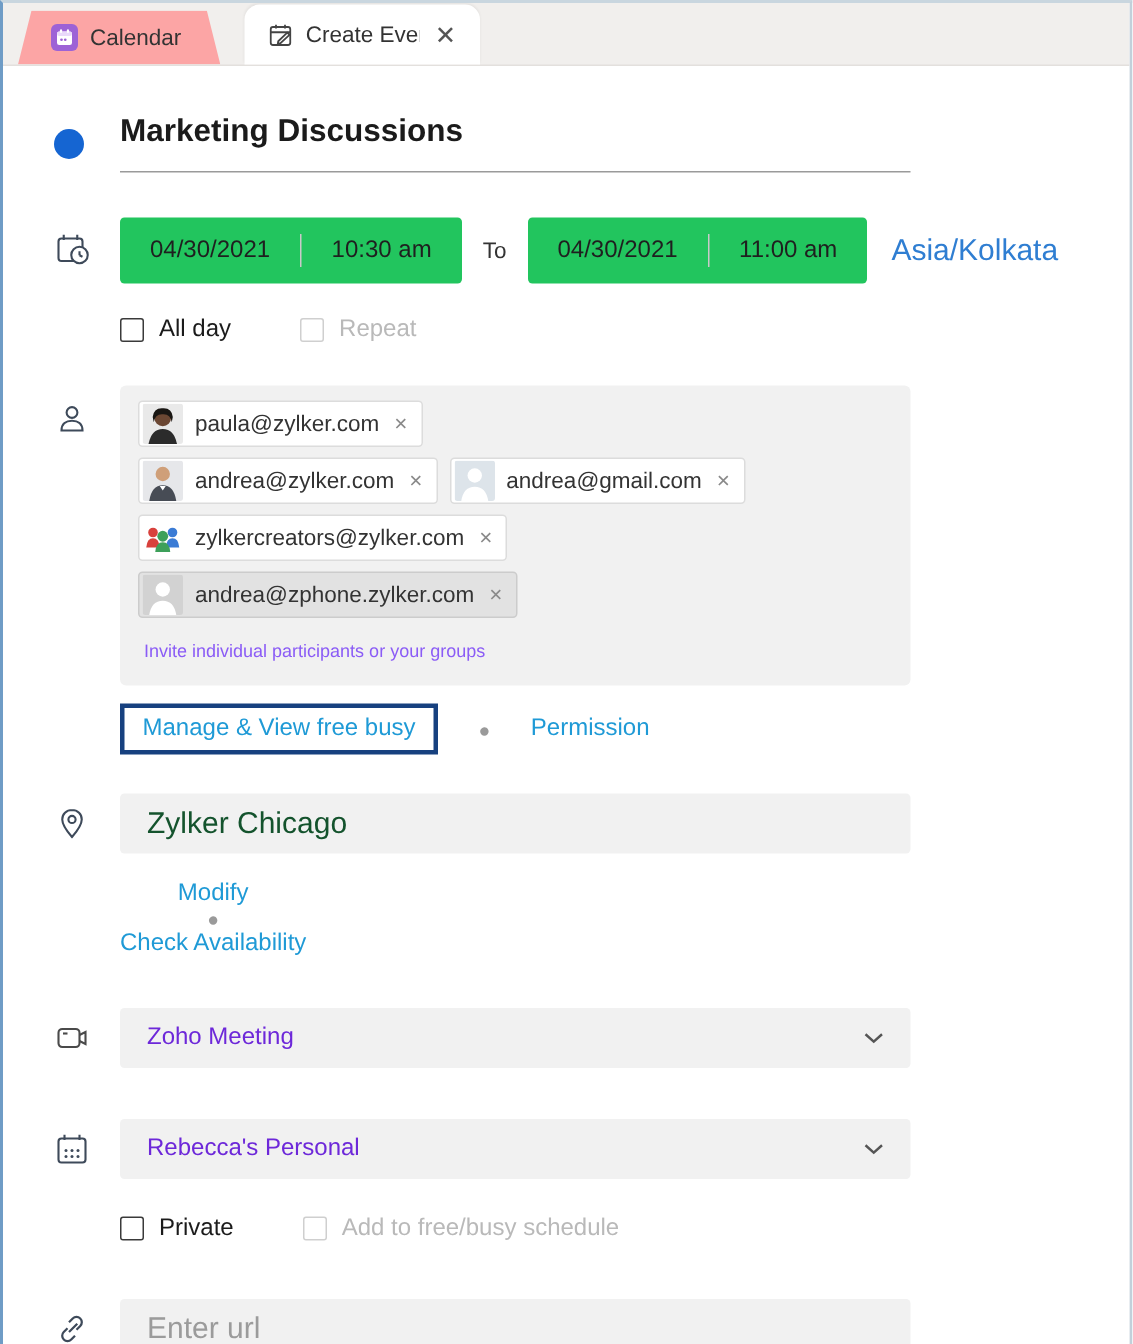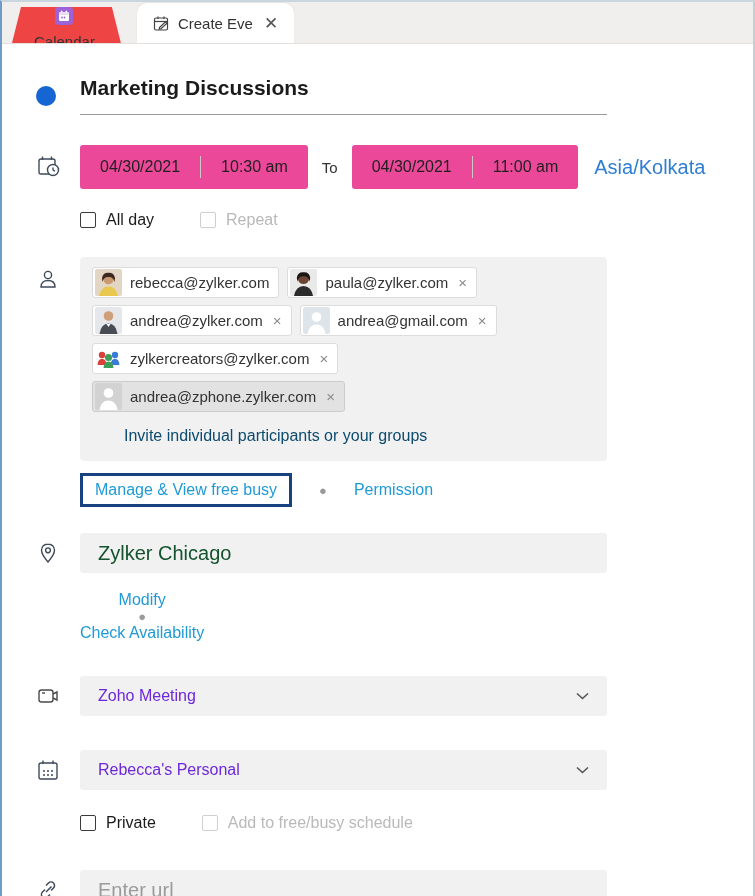--- a/index.html
+++ b/index.html
@@ -5,60 +5,60 @@
   * { margin:0; padding:0; box-sizing:border-box; }
   html,body { width:755px; height:896px; font-family:"Liberation Sans", sans-serif; background:#fff; }
   .window {
     width:755px; height:896px; position:relative; background:#fff;
     border-top:2px solid #c9d6df; border-right:2px solid #c2d0da; border-left:2px solid #6f9cc6;
     display:flex; flex-direction:column; overflow:hidden;
   }
   
   .tabbar { height:42px; background:#f1efed; border-bottom:1px solid #e3e0dd; display:flex; align-items:flex-end; flex-shrink:0; }
   .tab { display:flex; align-items:center; gap:8px; font-size:15px; color:#333; cursor:pointer; }
-  .tab.inactive { height:36px; padding:0 26px 0 22px; background:#ef4444; border-radius:9px 9px 0 0; clip-path:polygon(9px 0, calc(100% - 9px) 0, 100% 100%, 0 100%); margin-left:10px;flex-direction:column; }
+  .tab.inactive { height:36px; padding:0 26px 0 22px; background:#fca5a5; border-radius:9px 9px 0 0; clip-path:polygon(9px 0, calc(100% - 9px) 0, 100% 100%, 0 100%); margin-left:10px; }
   .tab.active { height:40px; padding:0 14px 0 16px; background:#ffffff; border-radius:10px 10px 0 0; box-shadow:0 -1px 2px rgba(0,0,0,0.06); margin-left:16px; position:relative; }
   .tab-label { white-space:nowrap; }
   .tab.active .tab-label { max-width:76px; overflow:hidden; }
   .appicon { width:18px; height:18px; background:#9d62d6; border-radius:4px; display:flex; align-items:center; justify-content:center; flex-shrink:0; }
   .tab-close { font-size:17px; color:#555; line-height:1; padding:2px; cursor:pointer; }
   
   .content { flex:1; background:#fff; padding:32px 0 0 28px; position:relative; }
   .row { display:flex; align-items:flex-start; }
   .iconcell { width:50px; flex-shrink:0; display:flex; justify-content:flex-start; padding-left:6px; }
   .maincol { width:527px; }
   
   .title-row { display:flex; align-items:center; margin-bottom:0; }
   .color-dot { width:20px; height:20px; border-radius:50%; background:#1565d2; margin-left:6px; }
   .event-title { font-size:21px; font-weight:700; color:#1b1b1b; padding-bottom:14px; width:527px; border-bottom:1px solid #9a9a9a; }
   .title-wrap { margin-left:24px; }
   
   .dt-row { margin-top:30px; align-items:center; }
-  .dt-box { display:flex; align-items:center; background:#ec4899; border-radius:3px; height:44px; }
+  .dt-box { display:flex; align-items:center; background:#22c55e; border-radius:3px; height:44px; }
   .dt-part { font-size:16px; color:#1f1f1f; padding:0 20px; white-space:nowrap; cursor:pointer; }
   .dt-div { width:1px; height:22px; background:#c9c9c9; }
   .to-label { font-size:15px; color:#333; margin:0 14px; }
   .tz-link { font-size:20px; color:#2f7ed2; margin-left:16px; cursor:pointer; white-space:nowrap; }
   
   .cb-row { margin-top:22px; display:flex; align-items:center; gap:10px; }
   .cb { width:16px; height:16px; appearance:none; border:1.6px solid #3a3a3a; border-radius:2px; background:#fff; cursor:pointer; flex-shrink:0; }
   .cb:disabled { border-color:#cfcfcf; cursor:default; }
   .cb-label { font-size:16px; color:#1b1b1b; font-weight:500; }
   .cb-label.disabled { color:#b9b9b9; font-weight:400; }
   .cb-gap { width:26px; }
   
   .part-row { margin-top:28px; }
   .part-box { width:527px; background:#f1f1f1; border-radius:4px; padding:10px 12px 16px 12px; }
   .chip-row { display:flex; margin-bottom:7px; }
   .chip { display:flex; align-items:center; background:#fff; border:1px solid #dcdcdc; border-radius:3px; height:31px; padding-right:9px; margin-right:8px; cursor:default; }
   .chip.grey { background:#e2e2e2; border-color:#cccccc; }
   .chip-avatar { width:27px; height:27px; border-radius:2px; margin:2px 8px 2px 2px; overflow:hidden; flex-shrink:0; }
   .chip-email { font-size:15px; color:#333; white-space:nowrap; }
   .chip-x { margin-left:10px; color:#8a8a8a; font-size:15px; cursor:pointer; line-height:1; }
-  .part-placeholder { font-size:16px; color:#0c4a6e; padding:8px 4px 0 4px;margin-left:28px; }
+  .part-placeholder { font-size:12px; color:#8b5cf6; padding:8px 4px 0 4px; }
   
   .manage-row { margin-top:12px; display:flex; align-items:center;gap:14px; }
   .manage-btn { border:3px solid #17417f; padding:5px 12px; font-size:16px; color:#1f9ad6; cursor:pointer; background:#fff; }
   .dot-sep { color:#9a9a9a; font-size:13px; margin:0 13px; }
   .blue-link { font-size:16px; color:#1f9ad6; cursor:pointer; }
   
   .field-row { margin-top:26px; align-items:center; }
   .text-input { width:527px; height:40px; background:#f1f1f1; border:none; border-radius:3px; padding:0 18px; font-size:20px; color:#14532d; font-family:"Liberation Sans", sans-serif; outline:none; }
   .text-input::placeholder { color:#9b9b9b; }
   .links-row { margin-top:18px; display:flex; align-items:center;flex-direction:column; }
@@ -157,29 +157,20 @@
             <circle cx="12" cy="8" r="3.6"></circle>
             <path d="M5 20 C5 15.5 8 13.5 12 13.5 C16 13.5 19 15.5 19 20 Z"></path>
           </svg>
       </div>
       <div class="maincol">
         <div class="part-box">
           <div id="chip-area">
               <div class="chip-row">
                 <div class="chip">
                   <span class="chip-avatar"><svg width="27" height="27" viewBox="0 0 27 27">
-                      <rect width="27" height="27" fill="#e3d6c4"></rect>
-                      <circle cx="13.5" cy="10" r="5.2" fill="#c99a72"></circle>
-                      <path d="M7 9 Q8 3.5 13.5 3.8 Q19 3.5 20 9 L19.5 13 Q18 7.5 13.5 8 Q9 7.5 7.5 13 Z" fill="#3c2a20"></path>
-                      <path d="M4 27 Q6 17.5 13.5 17.5 Q21 17.5 23 27 Z" fill="#e8c84e"></path>
-                    </svg></span>
-                  <span class="chip-email">rebecca@zylker.com</span>
-                </div>
-                <div class="chip">
-                  <span class="chip-avatar"><svg width="27" height="27" viewBox="0 0 27 27">
                       <rect width="27" height="27" fill="#e9e9e9"></rect>
                       <circle cx="13.5" cy="9.5" r="5.6" fill="#6b4733"></circle>
                       <path d="M6.8 9 Q7.5 2.8 13.5 3.2 Q19.5 2.8 20.2 9 L19.5 12.5 Q18.5 6.8 13.5 7.2 Q8.5 6.8 7.5 12.5 Z" fill="#191613"></path>
                       <path d="M4 27 Q6 17 13.5 17 Q21 17 23 27 Z" fill="#2b2b2b"></path>
                     </svg></span>
                   <span class="chip-email">paula@zylker.com</span>
                   <span class="chip-x">×</span>
                 </div>
               </div>
               <div class="chip-row">

